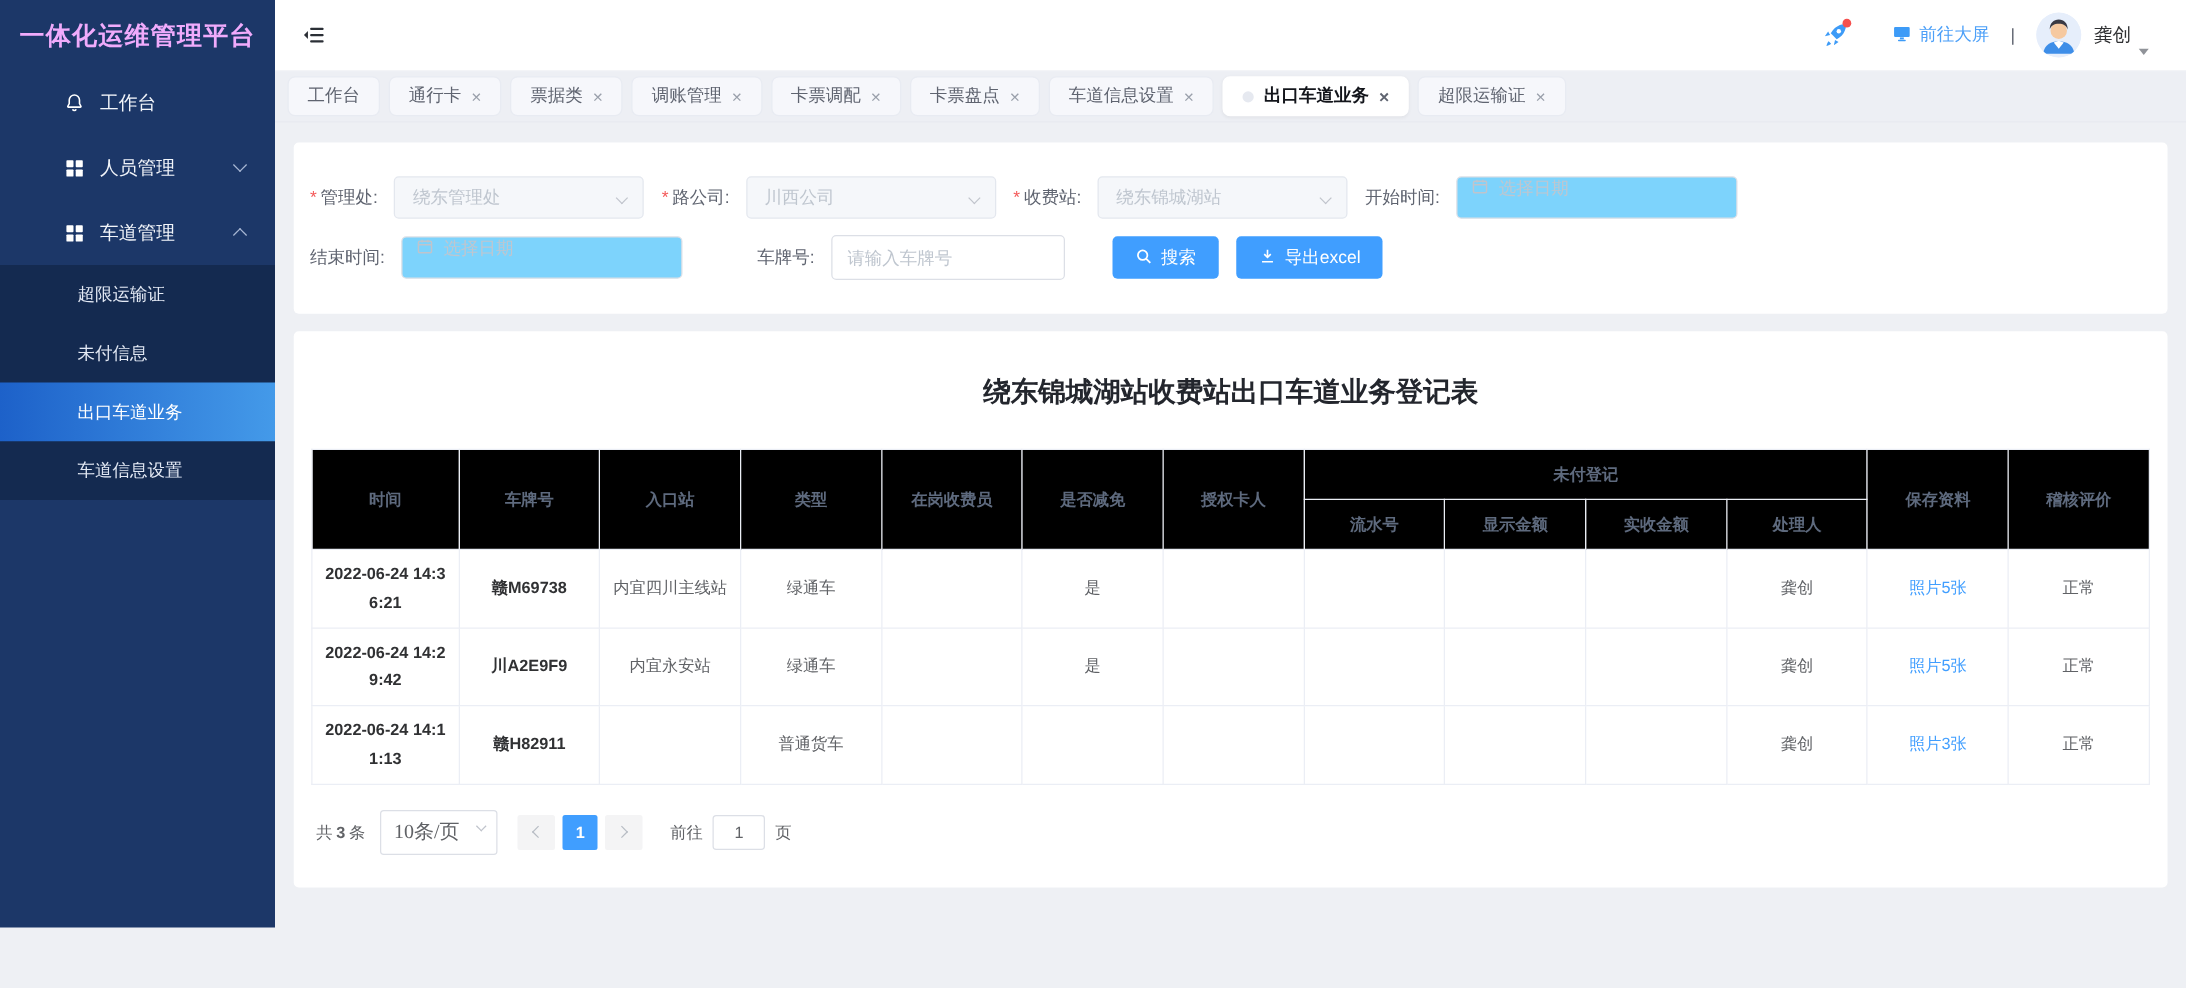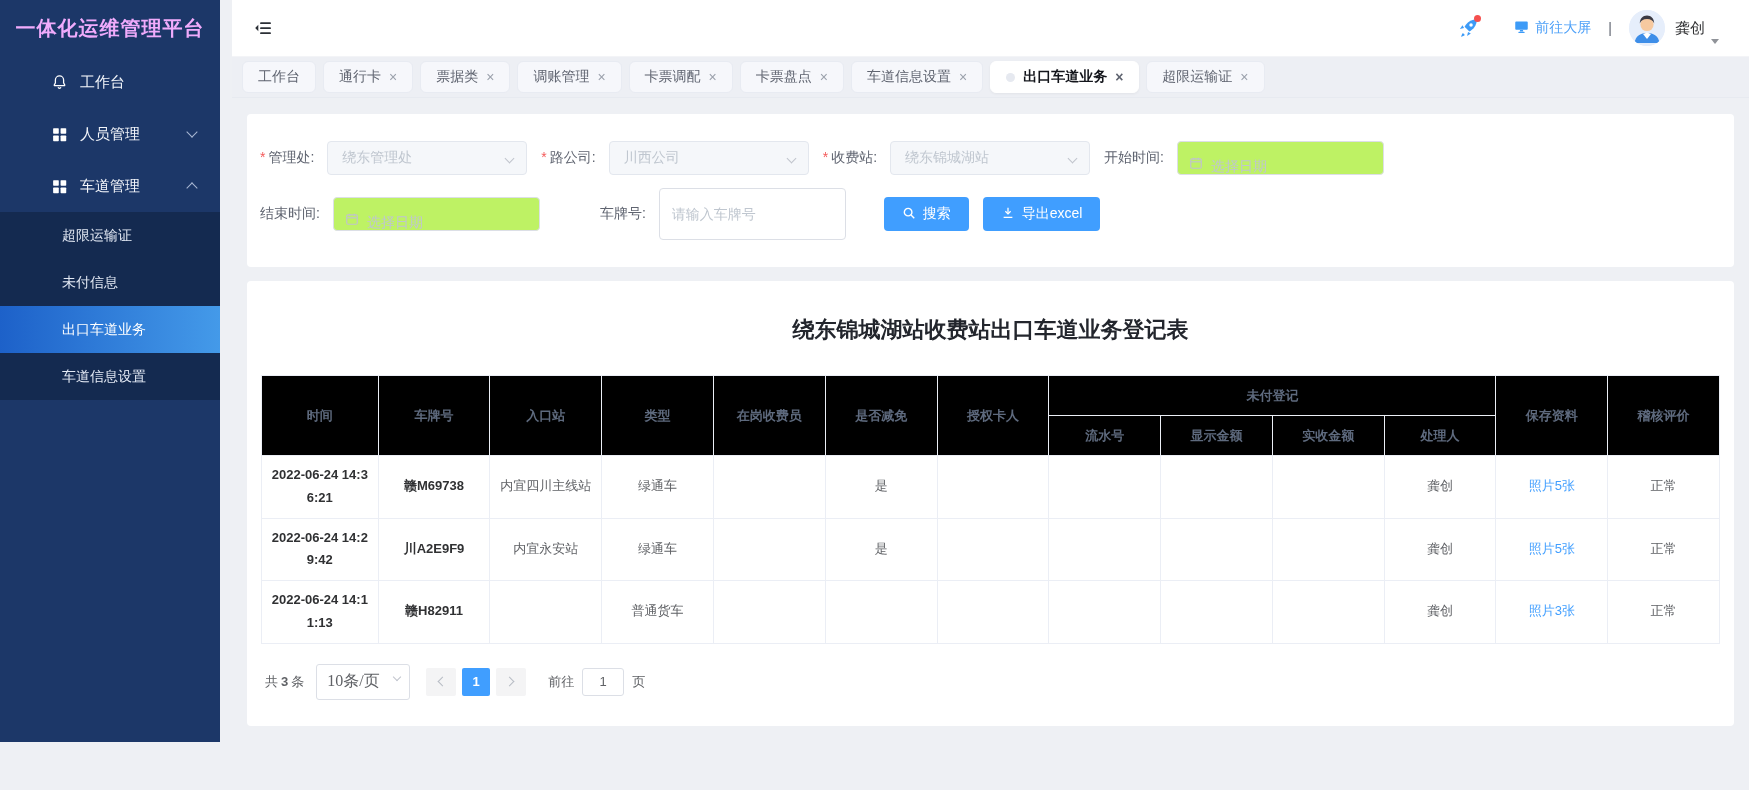--- a/index.html
+++ b/index.html
@@ -17,21 +17,21 @@
   .chev { width:8px; height:8px; border-right:1.6px solid #a9b8d4; border-bottom:1.6px solid #a9b8d4; }
   .chev.down { transform:rotate(45deg); margin-top:-4px; }
   .chev.up   { transform:rotate(-135deg); margin-top:4px; }
   .nav-item .chev { margin-left:auto; }
   .submenu { background:#142a50; }
   .sub-item { height:47px; display:flex; align-items:center; padding-left:62px;
               font-size:14px; color:#e3e9f4; cursor:pointer; }
   .sub-item.active { background:linear-gradient(90deg,#1d61c9,#449ae9); color:#fff; }
 
   
-  .main { flex:1; display:flex; flex-direction:column; min-width:0;padding-left:12px; }
+  .main { flex:1; display:flex; flex-direction:column; min-width:0; }
   .topbar { height:56px; background:#fff; display:flex; align-items:center; padding:0 30px 0 18px; }
   .fold-btn { width:26px; height:26px; display:flex; align-items:center; justify-content:center; cursor:pointer; }
   .topbar-right { margin-left:auto; display:flex; align-items:center; gap:15px; }
   .notif { position:relative; width:28px; height:28px; display:flex; align-items:center; justify-content:center; cursor:pointer; margin-right:18px; }
   .notif .dot { position:absolute; top:1px; right:0; width:7px; height:7px; border-radius:50%; background:#f5504e; }
   .big-screen { display:flex; align-items:center; gap:6px; color:#4da0f8; font-size:14px; cursor:pointer; }
   .hdr-divider { color:#5f6470; font-size:14px; margin:0 2px; }
   .user-menu { display:flex; align-items:center; gap:10px; cursor:pointer; }
   .avatar { width:36px; height:36px; border-radius:50%; overflow:hidden; background:#e6eefb; display:block; }
   .user-name { font-size:15px; color:#303133; position:relative; padding-right:14px; }
@@ -55,25 +55,25 @@
   .filter-card { padding:27px 13px; }
   .filter-row { display:flex; align-items:center; }
   .filter-row + .filter-row { margin-top:13px; }
   .f-item { display:flex; align-items:center; margin-right:14px; }
   .f-label { font-size:14px; color:#5f6470; margin-right:13px; white-space:nowrap; }
   .req { color:#f45a5a; margin-right:3px; font-size:14px; }
   .sel { width:200px; height:34px; background:#f5f7fa; border:1px solid #e3e7ee; border-radius:4px;
          display:flex; align-items:center; padding:0 30px 0 14px; font-size:14px; color:#bfc6cf; position:relative; cursor:not-allowed; }
   .sel .schev { position:absolute; right:13px; top:13px; width:7px; height:7px;
                 border-right:1.4px solid #c0c4cc; border-bottom:1.4px solid #c0c4cc; transform:rotate(45deg); }
-  .date-box { width:207px; height:34px; background:#bef264; border:1px solid #dcdfe6; border-radius:4px;
-              display:flex; align-items:flex-end; gap:8px; padding:0 11px; }
+  .date-box { width:225px; height:34px; background:#7dd3fc; border:1px solid #dcdfe6; border-radius:4px;
+              display:flex; align-items:flex-start; gap:8px; padding:0 11px; }
   .date-box input, .txt-input input { border:none; outline:none; flex:1; min-width:0; font-size:14px; color:#606266; font-family:"Liberation Sans",sans-serif; background:transparent; }
   input::placeholder { color:#bfc6cf; }
-  .txt-input { width:187px; height:52px; background:#fff; border:1px solid #dcdfe6; border-radius:4px;
+  .txt-input { width:187px; height:36px; background:#fff; border:1px solid #dcdfe6; border-radius:4px;
                display:flex; align-items:center; padding:0 12px; }
   .btn { height:34px; border:none; border-radius:4px; background:#409eff; color:#fff; font-size:14px;
          padding:0 18px; display:flex; align-items:center; gap:7px; cursor:pointer; font-family:"Liberation Sans",sans-serif; }
   .btn + .btn { margin-left:14px; }
 
   
   .table-card { margin-top:14px; padding:14px 14px 26px; }
   .tbl-title { text-align:center; font-size:22px; font-weight:600; color:#23262d; margin:20px 0 30px; }
   table { width:100%; border-collapse:collapse; table-layout:fixed; }
   col.c-time { width:8%; }

